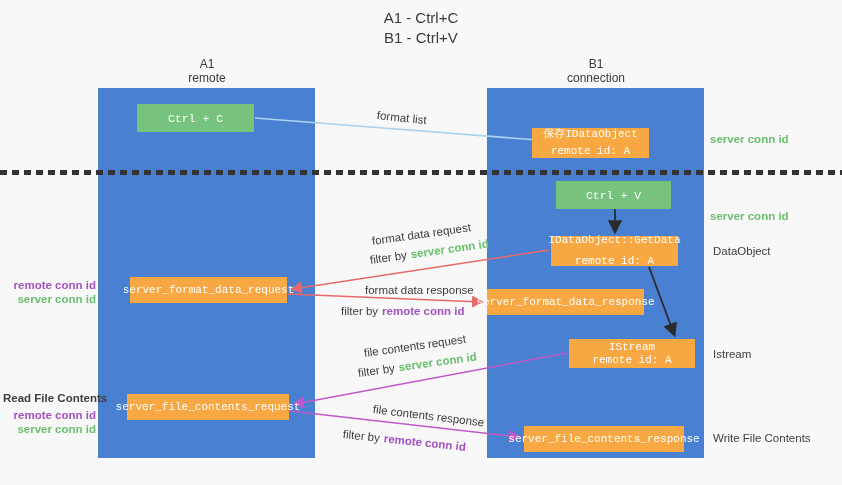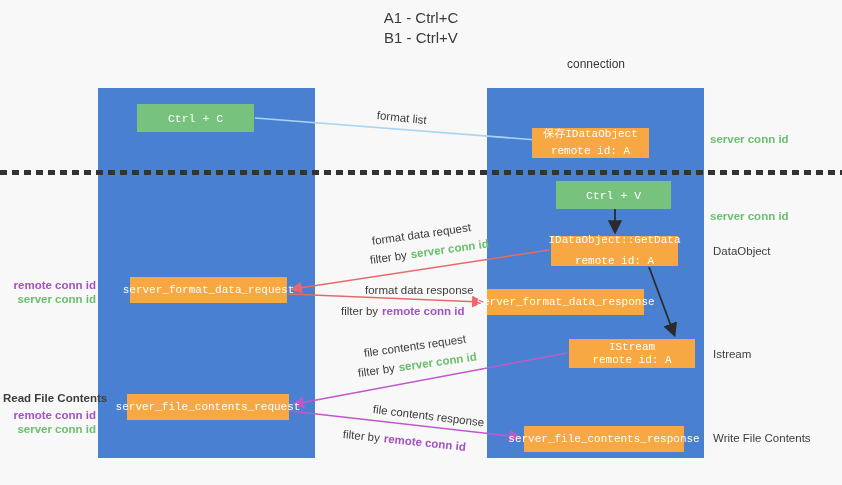--- a/index.html
+++ b/index.html
@@ -44,21 +44,26 @@
 </head>
 <body>
 
 <div class="canvas">
 
   <div class="title">
     <div>A1 - Ctrl+C</div>
     <div>B1 - Ctrl+V</div>
   </div>
 
+  <div class="lifeline-header hdr-left">
+    <div>A1</div>
+    <div>remote</div>
+  </div>
   <div class="lifeline-header hdr-right">
+    <div>B1</div>
     <div>connection</div>
   </div>
 
   <div class="col col-left"></div>
   <div class="col col-right"></div>
 
   <div class="divider"></div>
 
   <svg class="arrows" width="842" height="485">
     <defs>

